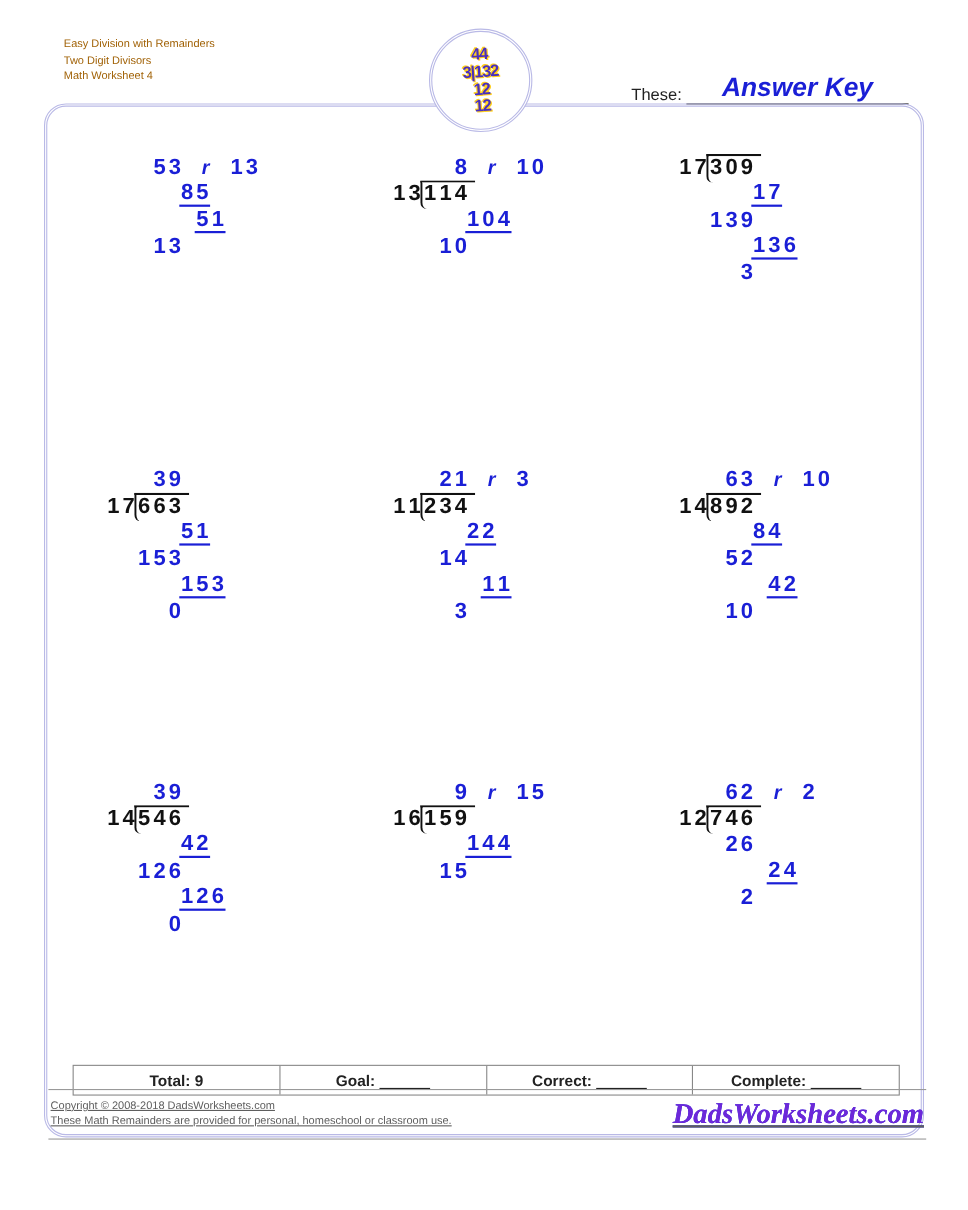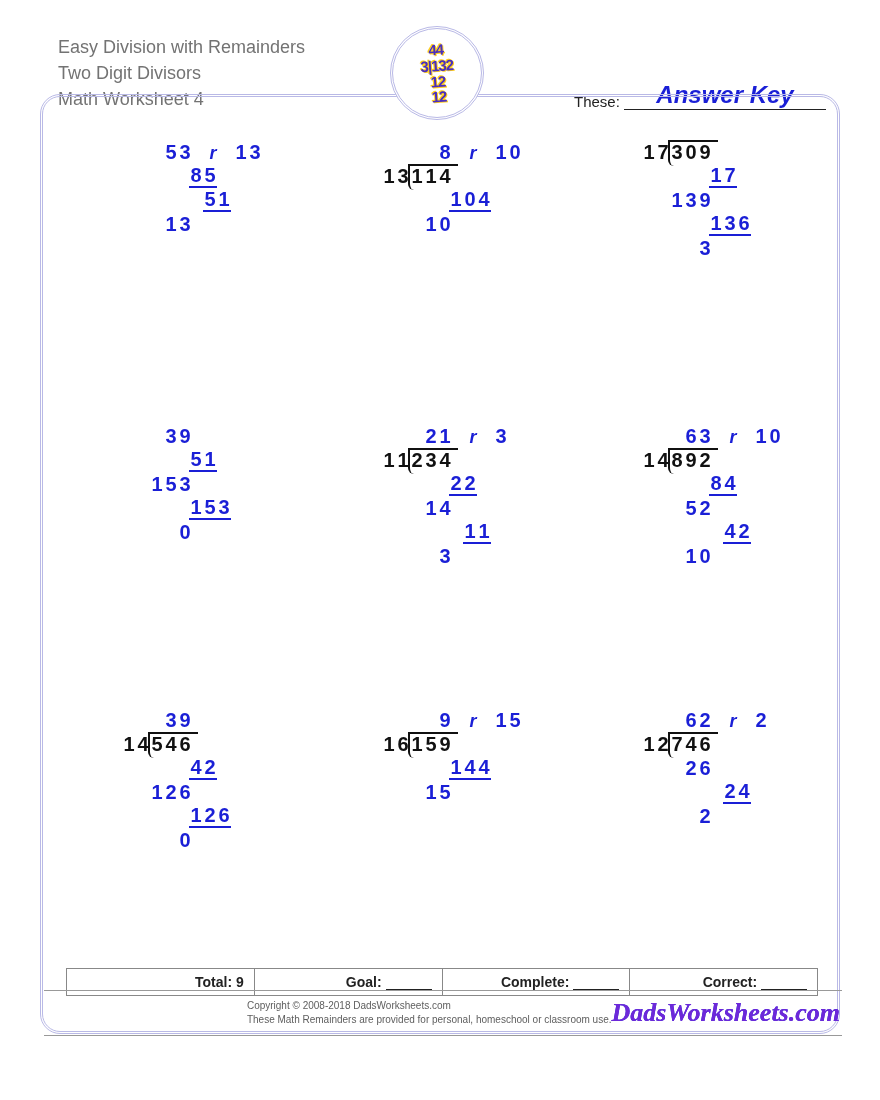--- a/index.html
+++ b/index.html
@@ -20,22 +20,22 @@
     box-sizing: border-box;
   }
   .header-row {
     position: relative;
     height: 100px;
   }
   .title-block {
     position: absolute;
     left: 22px;
     top: 12px;
-    font-size: 18px;
-    color: #737373;
+    font-size: 10px;
+    color: #a16207;
     line-height: 1.45;
   }
   .logo-badge {
     position: absolute;
     left: 354px;
     top: 4px;
     width: 88px;
     height: 88px;
     border: 3px double #b9b9e6;
     border-radius: 50%;
@@ -68,35 +68,34 @@
     border-bottom: 1.5px solid #222;
     min-width: 190px;
     text-align: center;
     font-family: "Comic Sans MS", cursive, sans-serif;
     font-size: 24px;
     font-weight: bold;
     color: #1a1fd6;
     font-style: italic;
     padding: 0 6px 0 6px;
     vertical-align: bottom;
-    margin-top: 15px;
   }
   .frame {
     position: absolute;
     left: 4px;
     top: 72px;
     width: 800px;
     height: 940px;
     border: 3px double #b9b9e6;
     border-radius: 20px;
     box-sizing: border-box;
   }
   .problems {
     position: absolute;
-    left: 30px;
+    left: 4px;
     top: 112px;
     width: 780px;
     height: 830px;
     display: grid;
     grid-template-columns: repeat(3, 1fr);
     grid-template-rows: repeat(3, 1fr);
     column-gap: 0;
     row-gap: 22px;
   }
   .problem {
@@ -154,38 +153,39 @@
     border: 1px solid #888;
     display: flex;
     font-size: 14px;
     font-weight: bold;
     color: #222;
   }
   .footer-stats > div {
     flex: 1;
     border-right: 1px solid #888;
     padding: 5px 10px;
-    text-align: right;
+    text-align: center;
   }
   .footer-stats > div:last-child { border-right: none; }
   .blank { display:inline-block; border-bottom:1px solid #222; width:46px; vertical-align:bottom;}
   .copyright {
     position: absolute;
     left: 8px;
     bottom: 42px;
     width: 794px;
     border-top: 1px solid #999;
     border-bottom: 1px solid #999;
     padding: 4px 2px;
     font-size: 10px;
     color: #5e5e5e;
     line-height: 1.4;
     display: flex;
-    justify-content: flex-end;
+    justify-content: space-between;
     align-items: center;
+    text-decoration: underline;
   }
   .site-logo {
     font-family: "Brush Script MT", cursive;
     font-size: 26px;
     color: #6d28d9;
     font-style: italic;
     font-weight: bold;
     text-shadow: 0 0 0 #1a1fd6;
     letter-spacing: 0;
   }
@@ -233,20 +233,24 @@
     <span class="bracket" style="left:26px;width:48px;"></span>
     <span class="d black">1</span><span class="d black">7</span><span class="d black">3</span><span class="d black">0</span><span class="d black">9</span>
   </div>
         <div class="digit-row"><span class="sp"></span><span class="sp"></span><span class="underline"><span class="d blue">1</span><span class="d blue">7</span></span></div>
         <div class="digit-row"><span class="sp"></span><span class="sp"></span><span class="d blue">1</span><span class="d blue">3</span><span class="d blue">9</span></div>
         <div class="digit-row"><span class="sp"></span><span class="sp"></span><span class="underline"><span class="d blue">1</span><span class="d blue">3</span><span class="d blue">6</span></span></div>
         <div class="digit-row"><span class="sp"></span><span class="sp"></span><span class="sp"></span><span class="sp"></span><span class="d blue">3</span></div>
       </div>
       <div class="problem">
         <div class="digit-row quotient-row"><span class="sp"></span><span class="sp"></span><span class="sp"></span><span class="d blue">3</span><span class="d blue">9</span></div>
+        <div class="digit-row dividend-row">
+    <span class="bracket" style="left:26px;width:48px;"></span>
+    <span class="d black">1</span><span class="d black">7</span><span class="d black">6</span><span class="d black">6</span><span class="d black">3</span>
+  </div>
         <div class="digit-row"><span class="sp"></span><span class="sp"></span><span class="underline"><span class="d blue">5</span><span class="d blue">1</span></span></div>
         <div class="digit-row"><span class="sp"></span><span class="sp"></span><span class="d blue">1</span><span class="d blue">5</span><span class="d blue">3</span></div>
         <div class="digit-row"><span class="sp"></span><span class="sp"></span><span class="underline"><span class="d blue">1</span><span class="d blue">5</span><span class="d blue">3</span></span></div>
         <div class="digit-row"><span class="sp"></span><span class="sp"></span><span class="sp"></span><span class="sp"></span><span class="d blue">0</span></div>
       </div>
       <div class="problem">
         <div class="digit-row quotient-row"><span class="sp"></span><span class="sp"></span><span class="sp"></span><span class="d blue">2</span><span class="d blue">1</span><span class="sp"></span><span class="remainder-r blue">r</span><span class="sp"></span><span class="d blue">3</span></div>
         <div class="digit-row dividend-row">
     <span class="bracket" style="left:26px;width:48px;"></span>
     <span class="d black">1</span><span class="d black">1</span><span class="d black">2</span><span class="d black">3</span><span class="d black">4</span>
@@ -295,22 +299,22 @@
   </div>
         <div class="digit-row"><span class="sp"></span><span class="sp"></span><span class="sp"></span><span class="d blue">2</span><span class="d blue">6</span></div>
         <div class="digit-row"><span class="sp"></span><span class="sp"></span><span class="sp"></span><span class="underline"><span class="d blue">2</span><span class="d blue">4</span></span></div>
         <div class="digit-row"><span class="sp"></span><span class="sp"></span><span class="sp"></span><span class="sp"></span><span class="d blue">2</span></div>
       </div>
     </div>
 
   <div class="footer-stats">
     <div><span>Total: 9</span></div>
     <div><span>Goal:</span> <span class="blank"></span></div>
+    <div><span>Correct:</span> <span class="blank"></span></div>
     <div><span>Complete:</span> <span class="blank"></span></div>
-    <div><span>Correct:</span> <span class="blank"></span></div>
   </div>
 
   <div class="copyright">
     <div>
       <div>Copyright © 2008-2018 DadsWorksheets.com</div>
       <div>These Math Remainders are provided for personal, homeschool or classroom use.</div>
     </div>
     <div class="site-logo">DadsWorksheets.com</div>
   </div>
 

